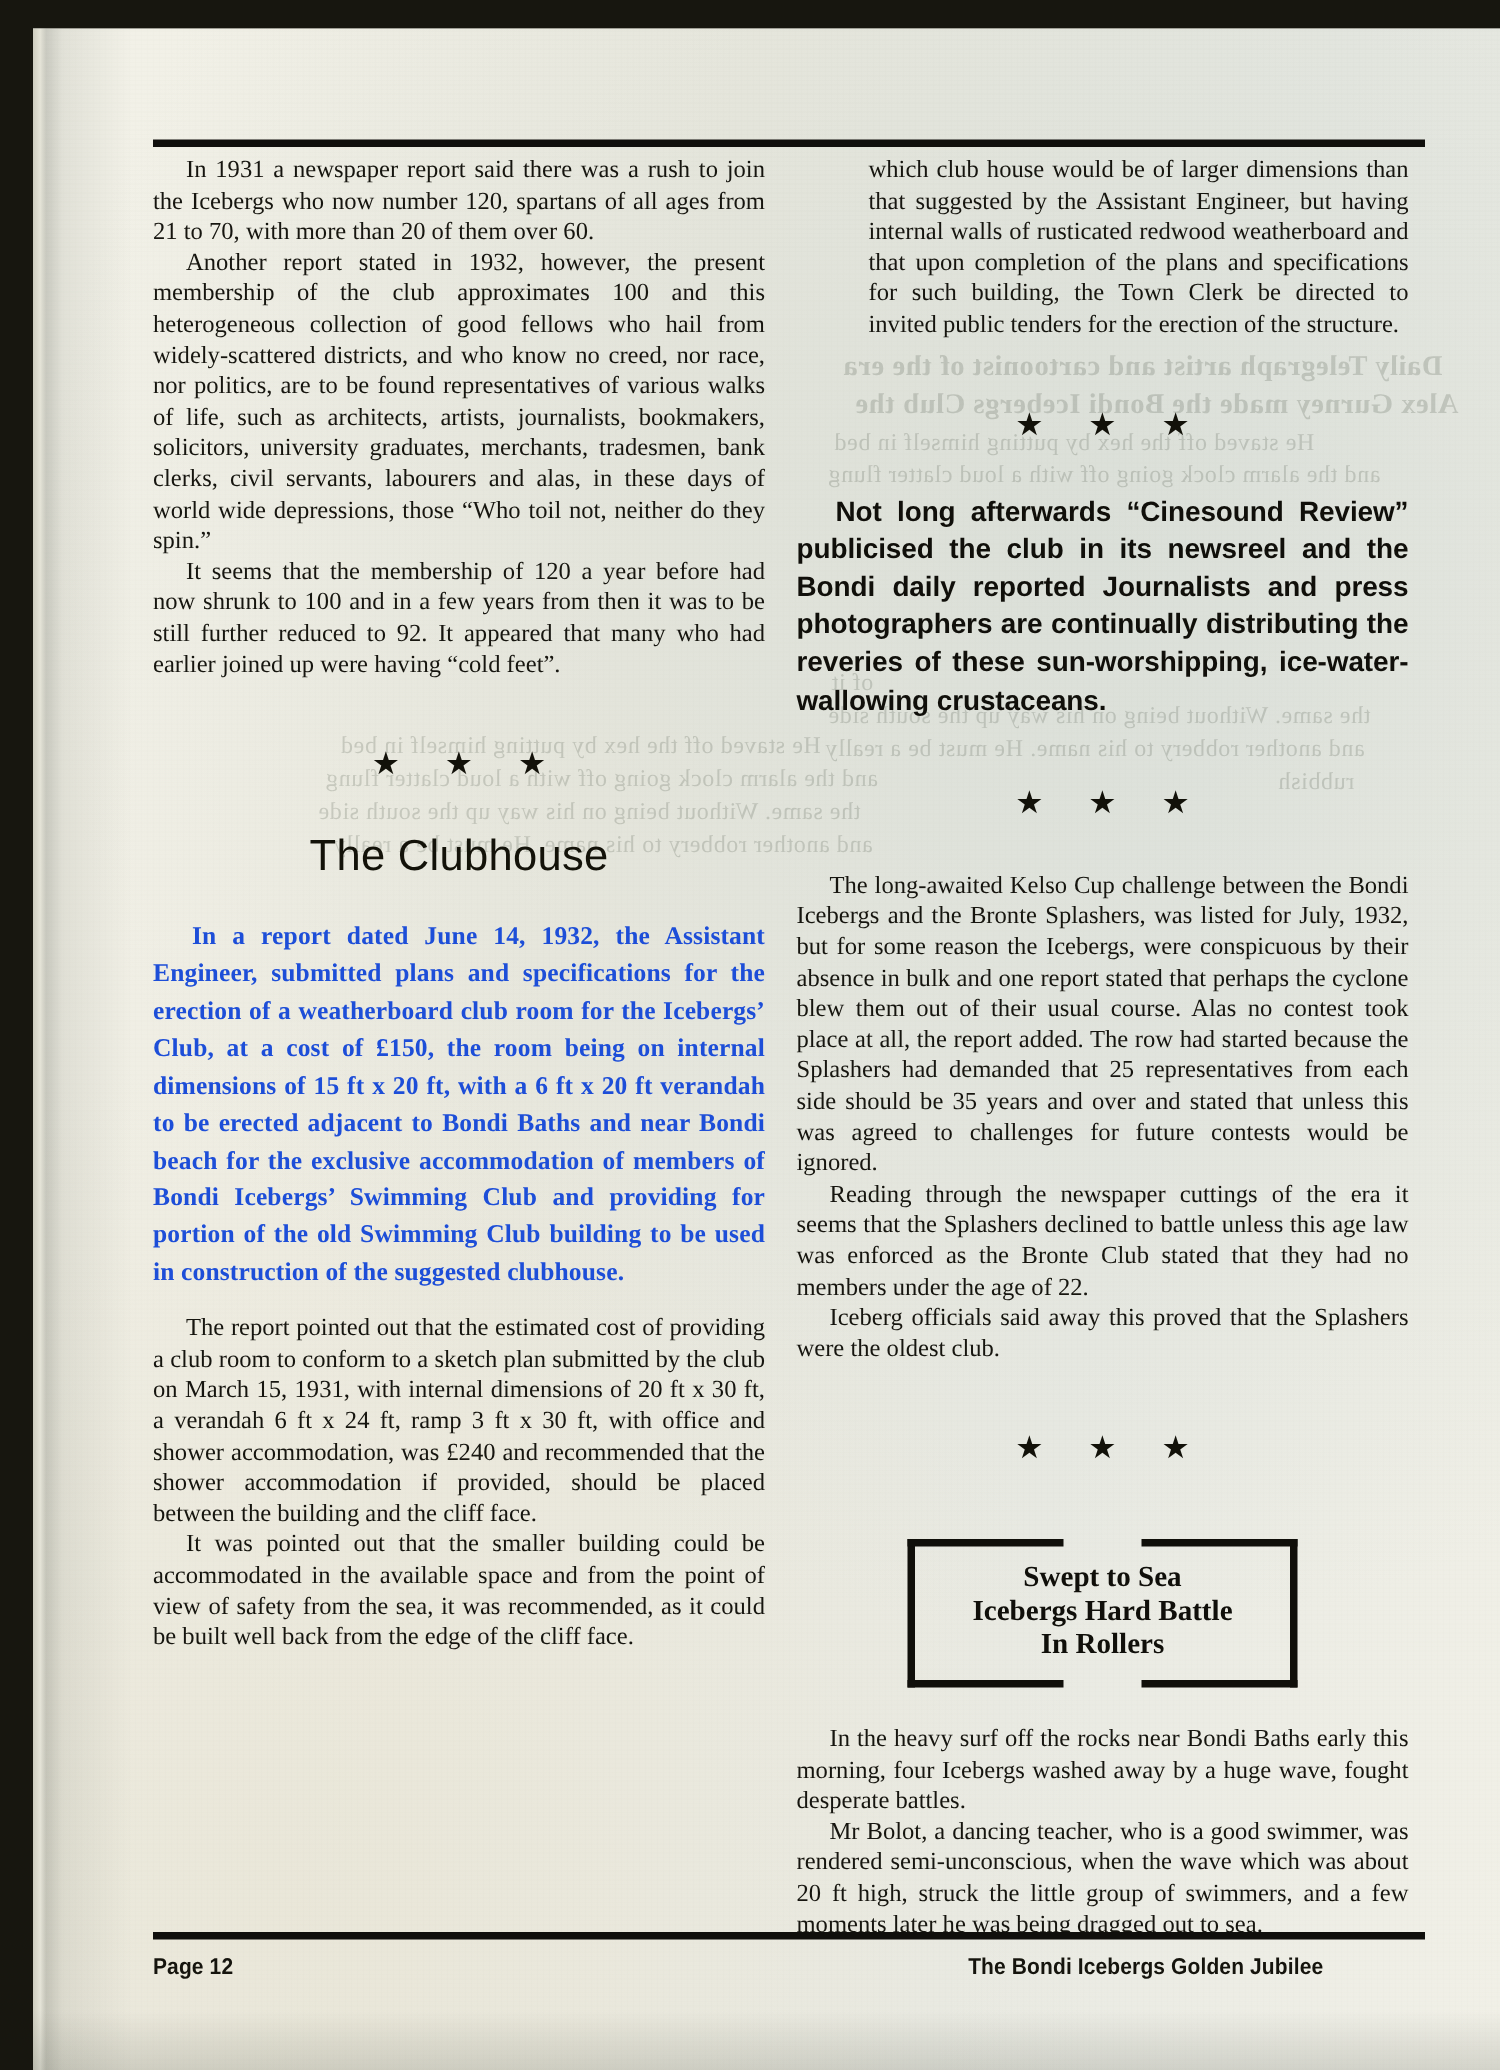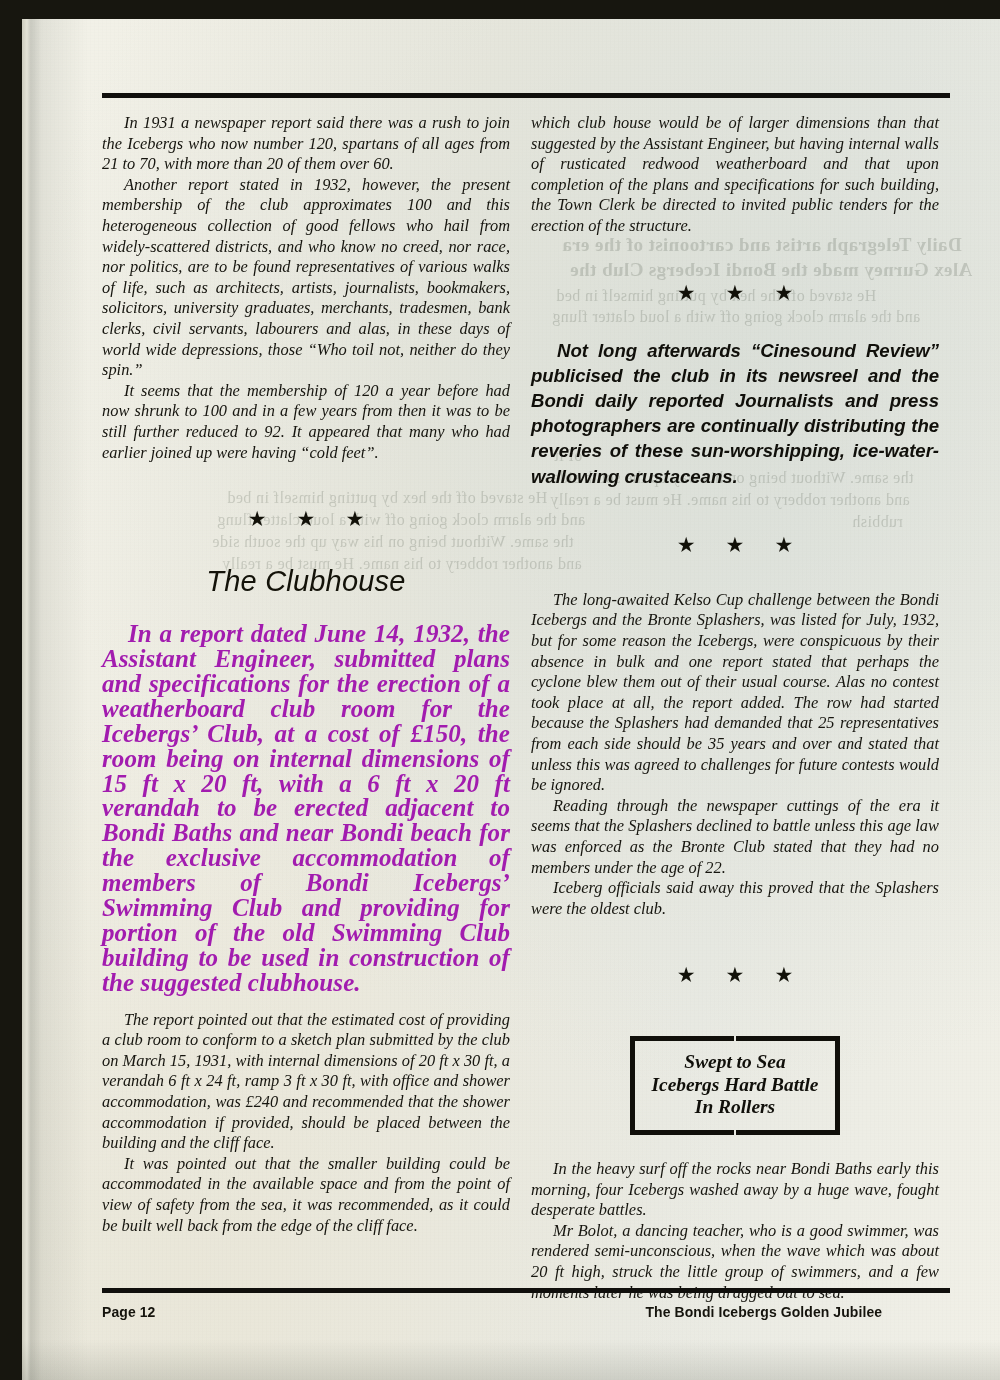--- a/index.html
+++ b/index.html
@@ -92,25 +92,24 @@
     height: 5px;
     background: #100f0c;
   }
   .rule-top { top: 18px; }
   .rule-bottom { top: 1213px; }
 
   
   .columns {
     position: absolute;
     left: 0;
-    top: 38px;
+    top: 28px;
     width: 848px;
     display: flex;
     gap: 21px;
-    font-style: italic;
   }
   .col {
     width: 408px;
   }
 
   
   .body-par {
     font-family: "Liberation Serif", serif;
     font-size: 16.4px;
     line-height: 20.6px;
@@ -119,26 +118,26 @@
     margin: 0;
     color: #16150f;
     hyphens: none;
     -webkit-font-smoothing: none;
   }
   .body-par + .body-par { margin-top: 0; }
 
   .bold-serif-par {
     font-family: "Liberation Serif", serif;
     font-weight: bold;
-    font-size: 25px;
+    font-size: 17px;
     line-height: 24.9px;
     text-align: justify;
     text-indent: 26px;
     margin: 0;
-    color: #a21caf;
+    color: #1d4ed8;
     letter-spacing: .1px;
   }
 
   .bold-sans-par {
     font-family: "Liberation Sans", sans-serif;
     font-weight: bold;
     font-size: 18.6px;
     line-height: 25.2px;
     text-align: justify;
     text-indent: 26px;
@@ -165,21 +164,21 @@
     gap: 30px;
     color: #121109;
     font-size: 21px;
     line-height: 1;
     font-family: "DejaVu Sans", sans-serif;
   }
 
   
   .headline-box {
     position: relative;
-    width: 210px;
+    width: 260px;
     margin: 16px auto 0 auto;
     padding: 15px 6px 16px 6px;
     box-sizing: border-box;
   }
   .hb-side {
     position: absolute;
     top: 0; bottom: 0;
     width: 5px;
     background: #100f0a;
   }
@@ -295,21 +294,21 @@
 
           <div class="spacer-sm"></div>
 
           <p class="body-par">The report pointed out that the estimated cost of providing a club room to conform to a sketch plan submitted by the club on March 15, 1931, with internal dimensions of 20 ft x 30 ft, a verandah 6 ft x 24 ft, ramp 3 ft x 30 ft, with office and shower accommodation, was £240 and recommended that the shower accommodation if provided, should be placed between the building and the cliff face.</p>
           <p class="body-par">It was pointed out that the smaller building could be accommodated in the available space and from the point of view of safety from the sea, it was recommended, as it could be built well back from the edge of the cliff face.</p>
 
         </div>
 
         <div class="col">
 
-          <p class="body-par" style="text-indent:0;">which club house would be of larger dimensions than that suggested by the Assistant Engineer, but having internal walls of rusticated redwood weatherboard and that upon completion of the plans and specifications for such building, the Town Clerk be directed to invited public tenders for the erection of the structure.</p>
+          <p class="body-par" style="text-indent:0;margin-left:48px;">which club house would be of larger dimensions than that suggested by the Assistant Engineer, but having internal walls of rusticated redwood weatherboard and that upon completion of the plans and specifications for such building, the Town Clerk be directed to invited public tenders for the erection of the structure.</p>
 
           <div class="spacer-xl"></div>
 
           <div class="stars">
             <span>★</span>
             <span>★</span>
             <span>★</span>
           </div>
 
           <div class="spacer-lg"></div>

